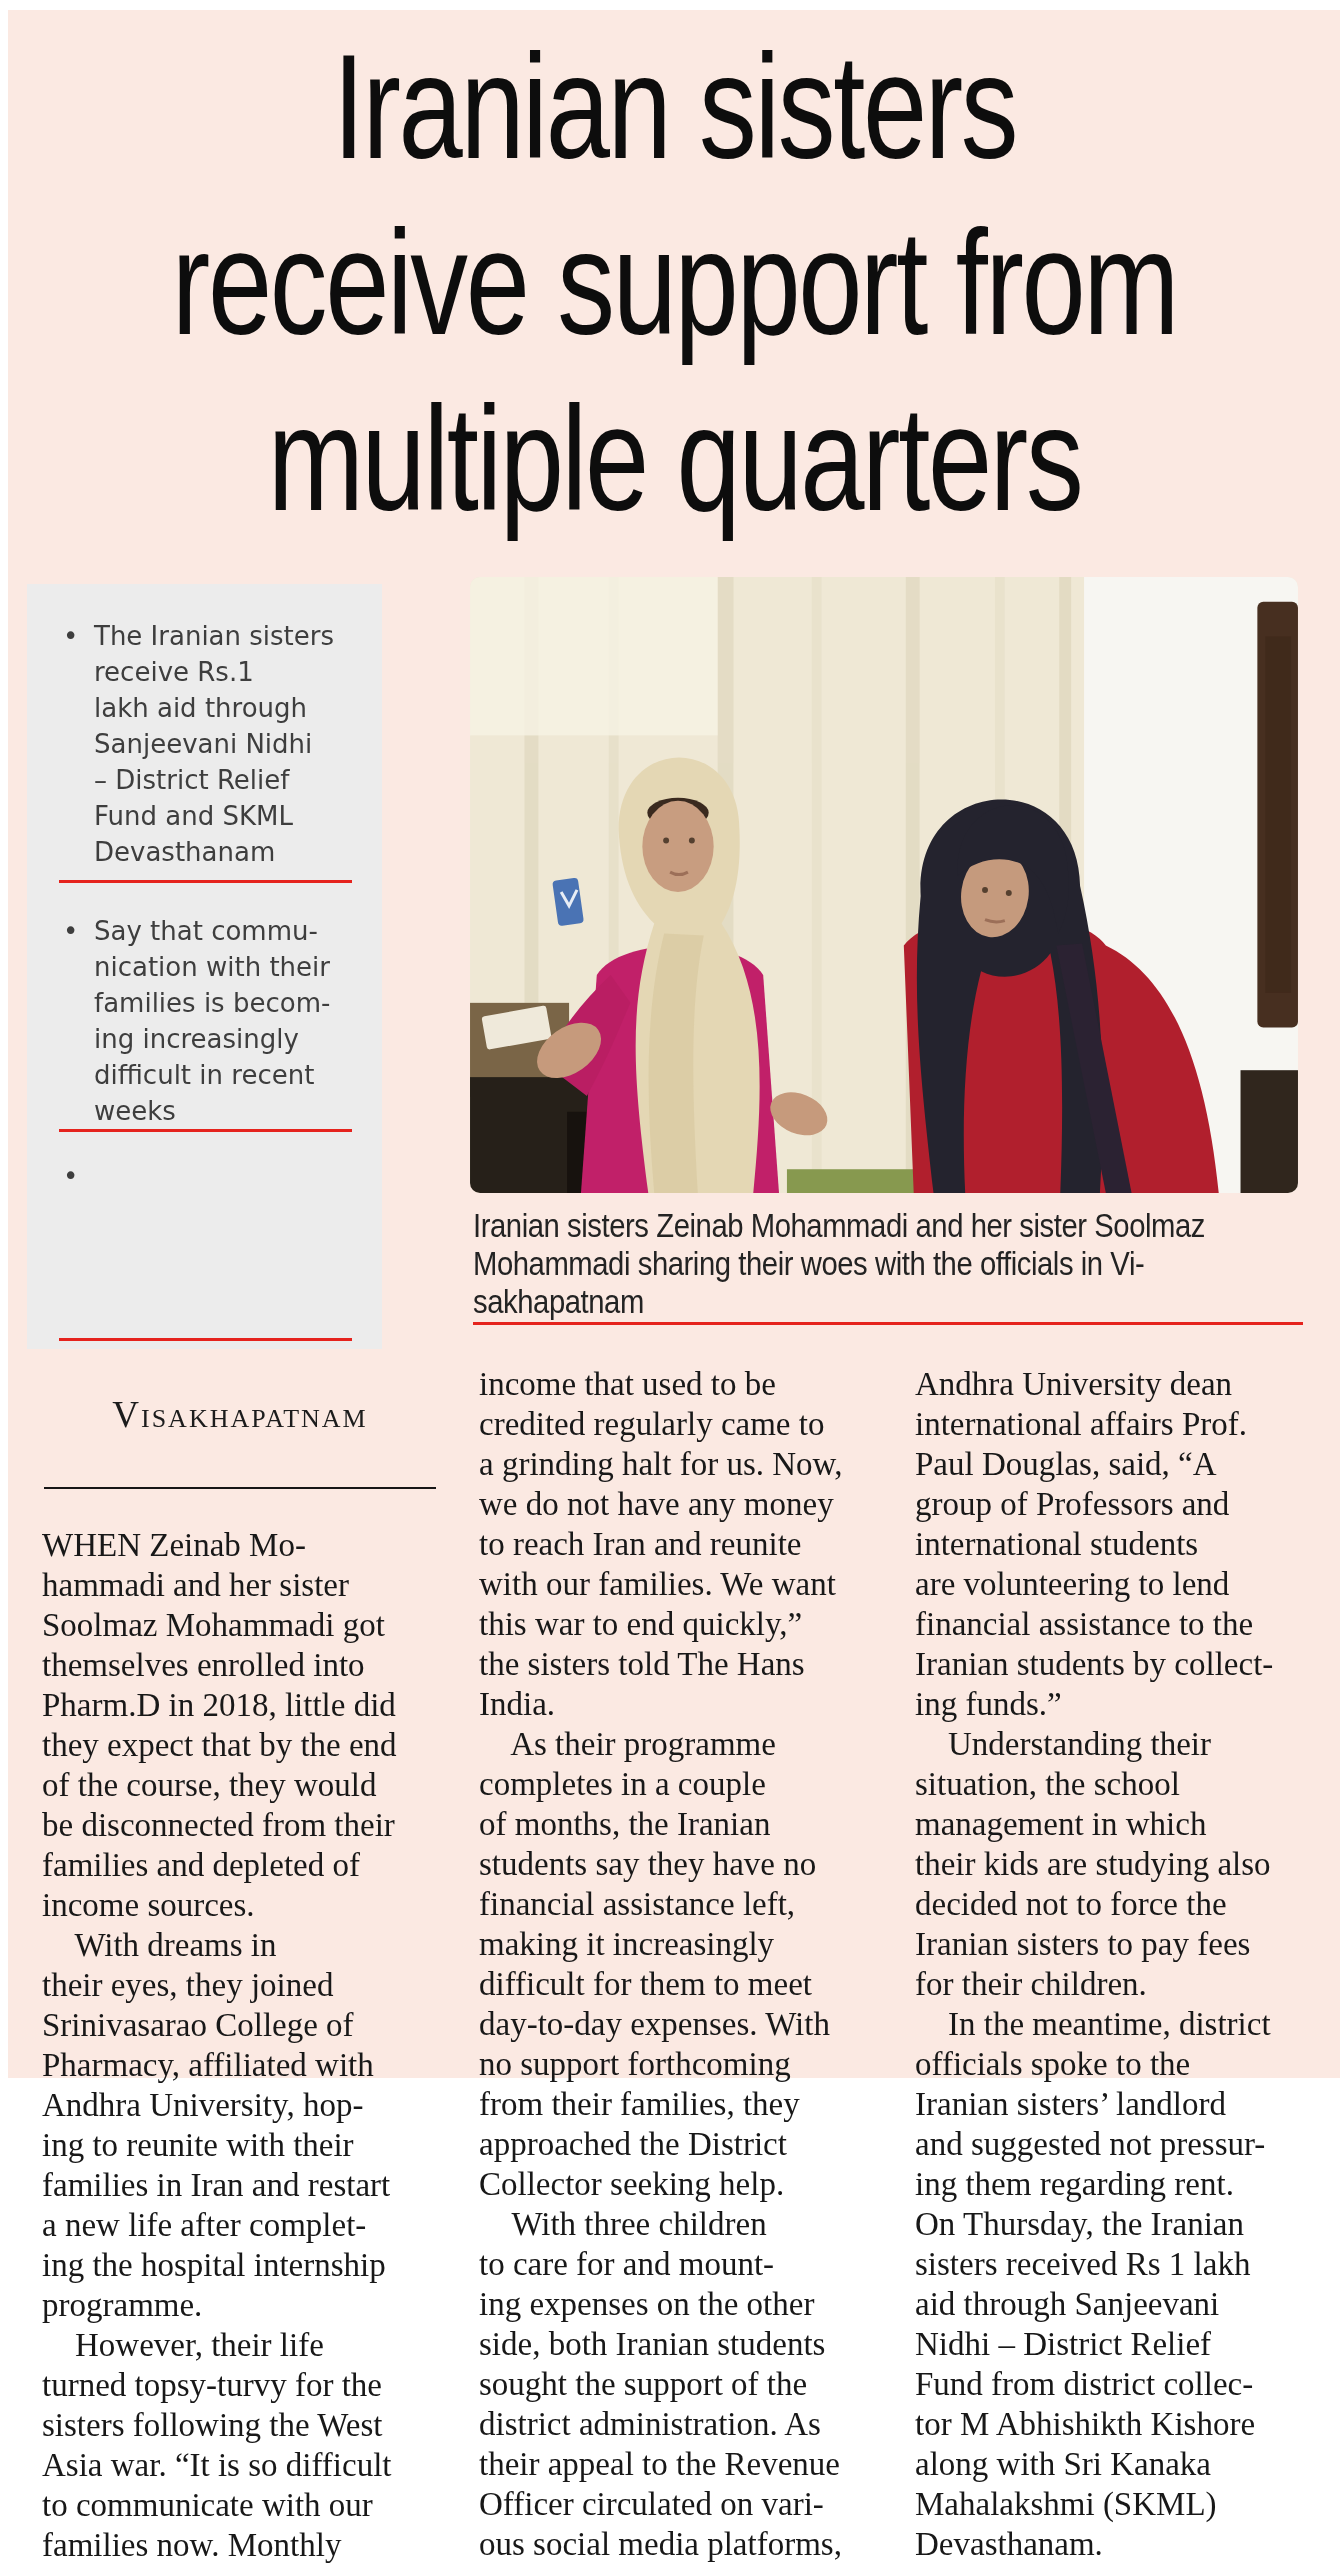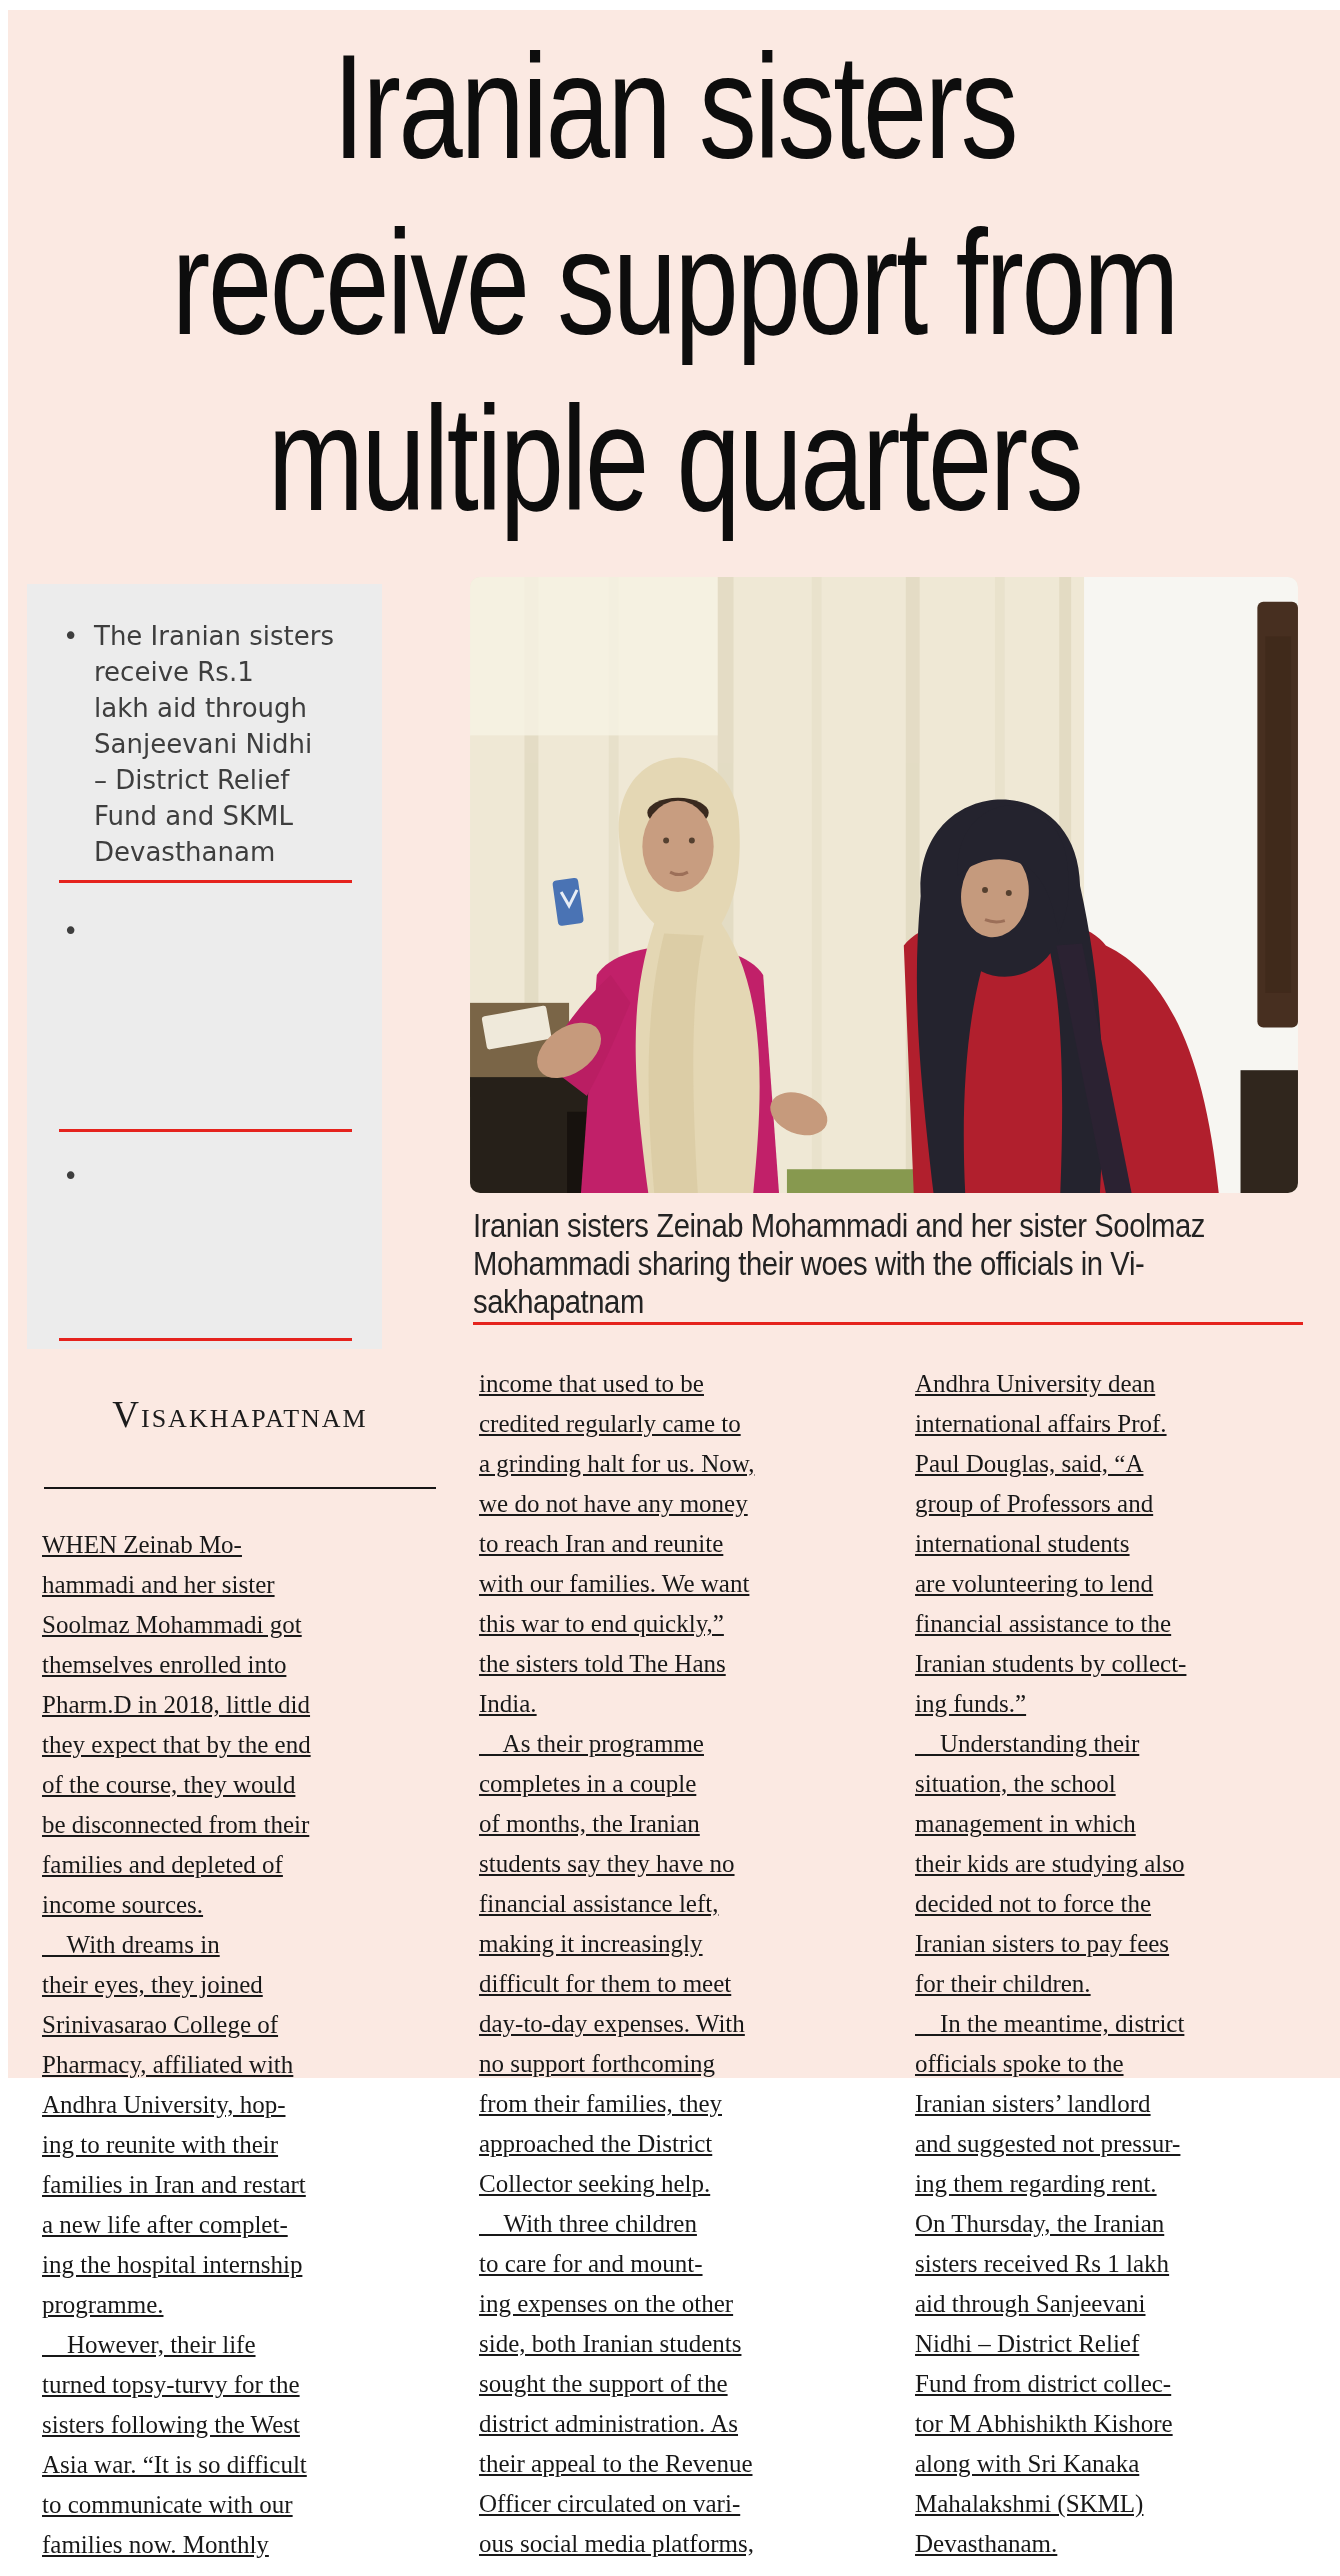--- a/index.html
+++ b/index.html
@@ -31,22 +31,22 @@
     transform:scaleX(0.86);transform-origin:0 0;white-space:pre;}
   .capline{position:absolute;left:465px;top:1312px;width:830px;height:3px;background:#e5231d;}
 
   
   .byline{position:absolute;left:34px;top:1384px;width:396px;text-align:center;
     font-family:"Liberation Serif",serif;font-variant:small-caps;font-size:37px;
     line-height:42px;letter-spacing:2px;color:#1c1c1c;}
   .bylinerule{position:absolute;left:36px;top:1477px;width:392px;height:2px;background:#161616;}
 
   
-  .col{position:absolute;font-family:"Liberation Serif",serif;font-size:25px;
-    line-height:40px;color:#181818;white-space:pre;text-decoration:underline;}
+  .col{position:absolute;font-family:"Liberation Serif",serif;font-size:33px;
+    line-height:40px;color:#181818;white-space:pre;}
   #col1{left:34px;top:1515px;width:398px;}
   #col2{left:471px;top:1354px;width:400px;}
   #col3{left:907px;top:1354px;width:410px;}
 </style>
 </head>
 <body>
 
 <div class="sheet">
 
   <div class="headline">Iranian sisters
@@ -60,20 +60,26 @@
 receive Rs.1
 lakh aid through
 Sanjeevani Nidhi
 – District Relief
 Fund and SKML
 Devasthanam</div>
     </div>
     <div class="hsep" style="top:296px"></div>
     <div class="hitem" style="top:329px">
       <span class="marker">•</span>
+      <div class="htext">Say that commu-
+nication with their
+families is becom-
+ing increasingly
+difficult in recent
+weeks</div>
     </div>
     <div class="hsep" style="top:545px"></div>
     <div class="hitem" style="top:574px">
       <span class="marker">•</span>
     </div>
     <div class="hsep" style="top:754px"></div>
   </div>
 
   <div class="photo">
     <svg width="828" height="616" viewBox="0 0 836 622" xmlns="http://www.w3.org/2000/svg">

